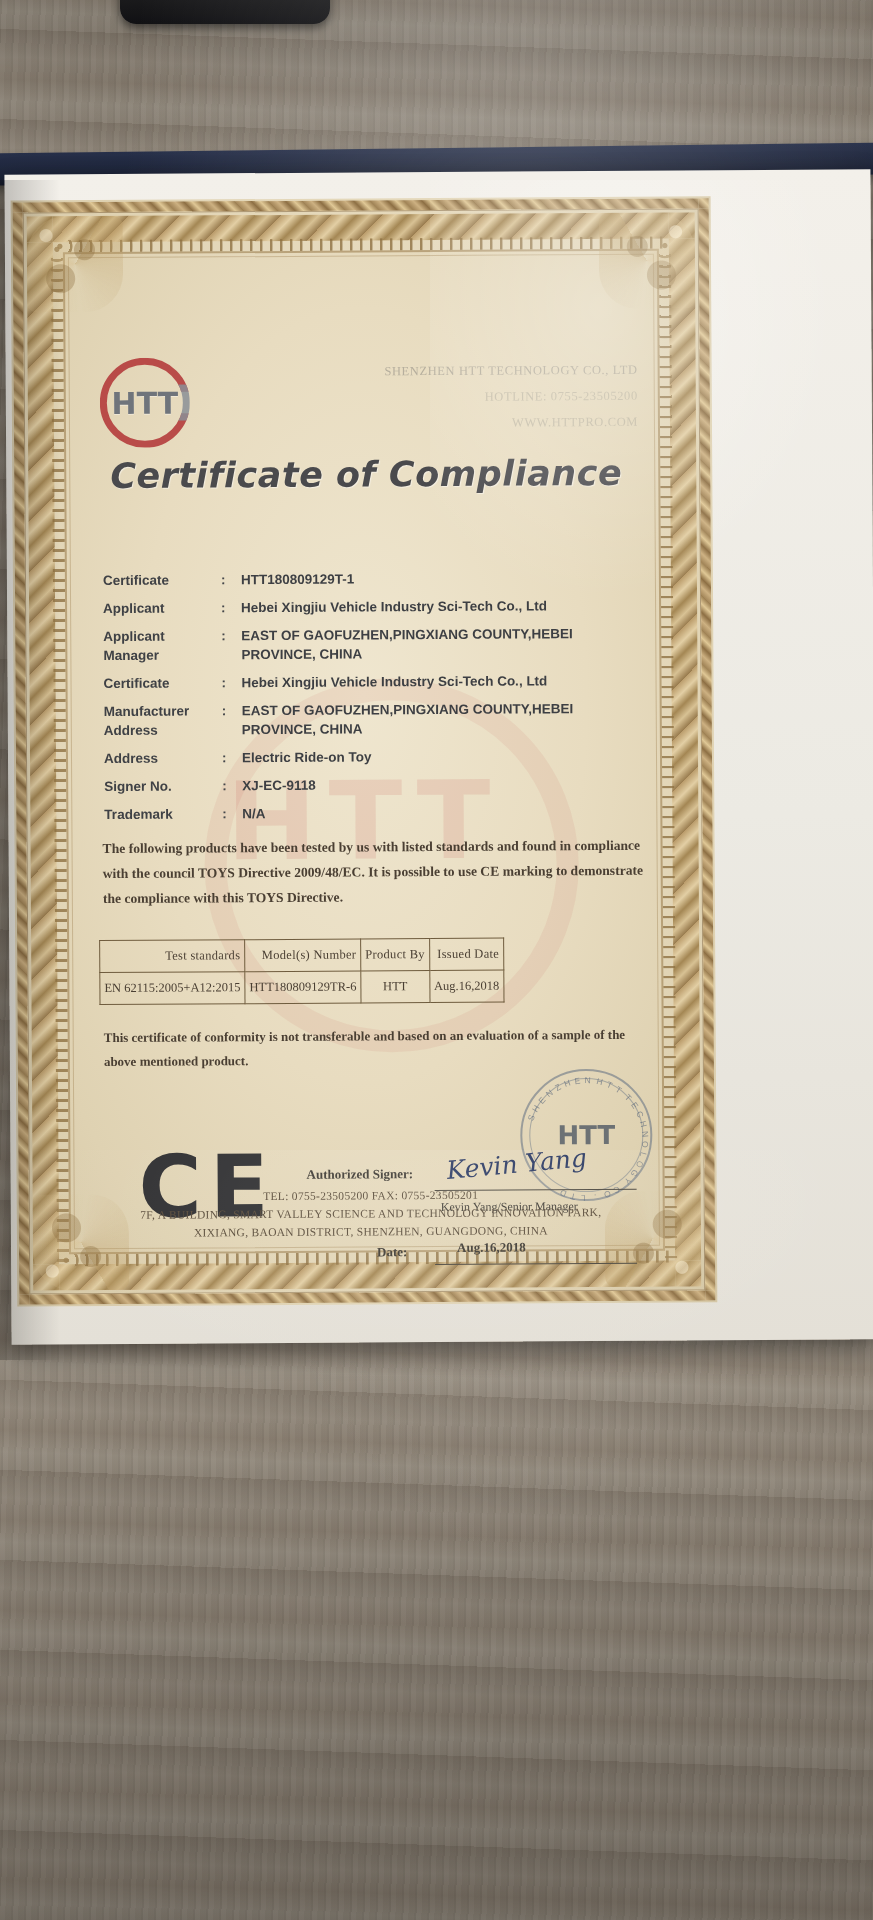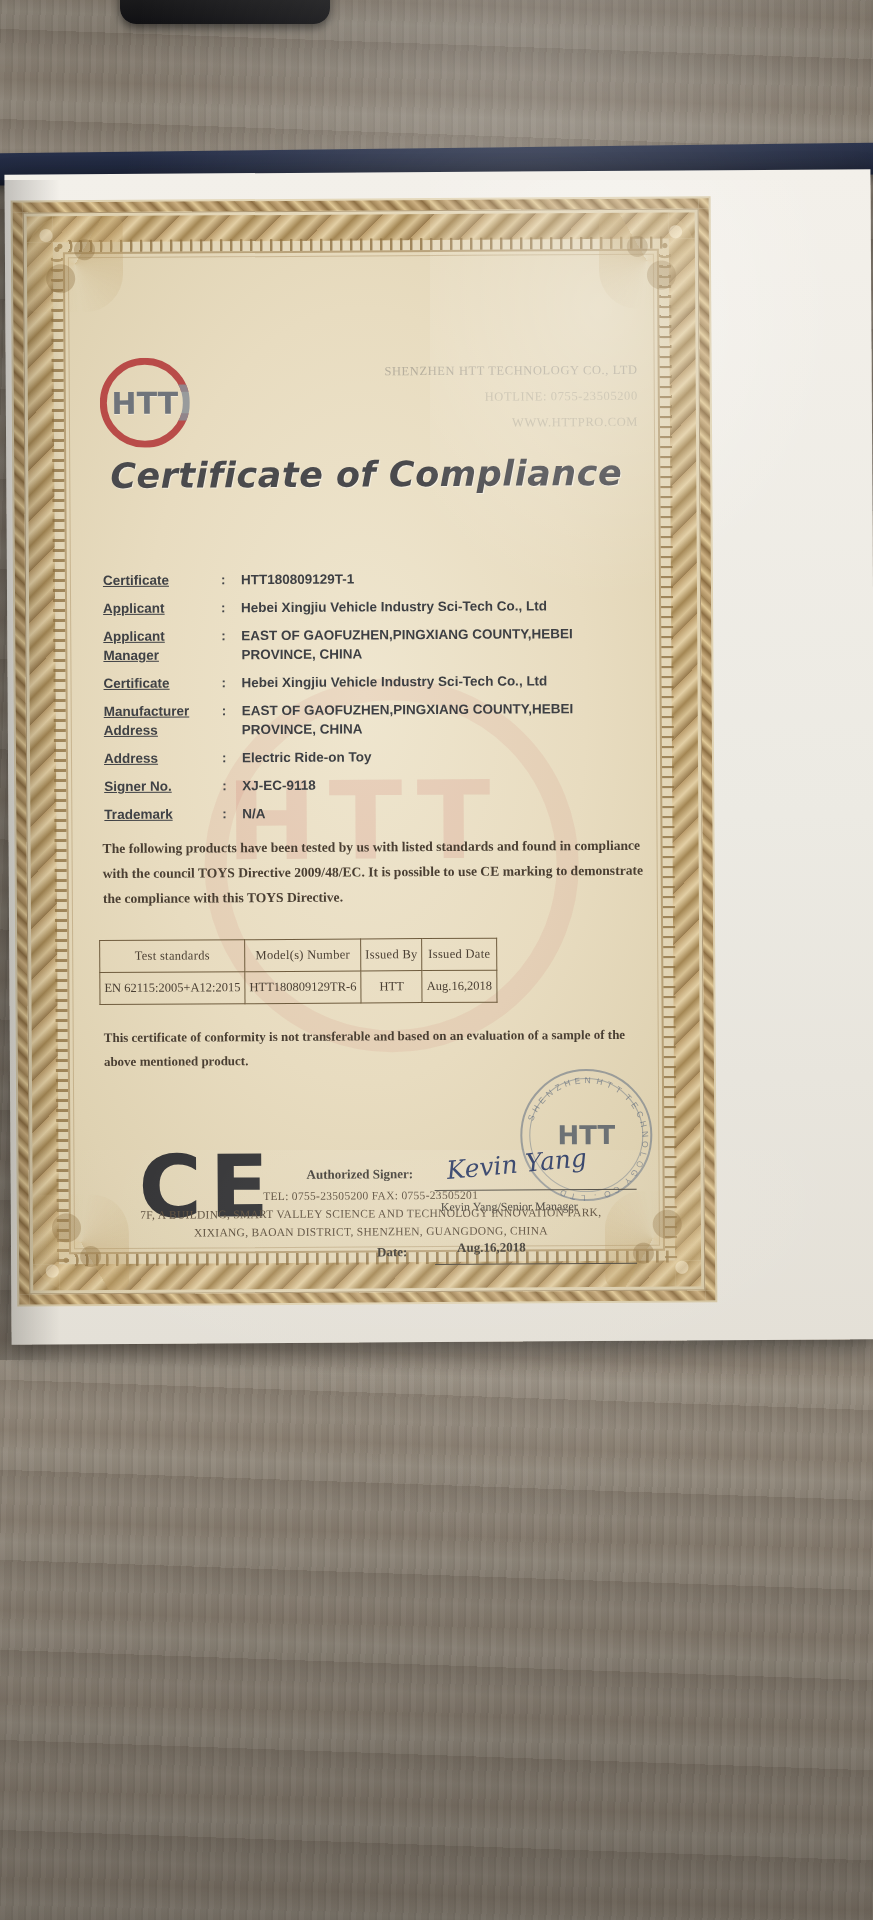--- a/index.html
+++ b/index.html
@@ -229,21 +229,21 @@
 
   
   #fields {
     position: absolute;
     left: 24px; top: 300px; right: 10px;
     font-size: 13.5px;
     color: #45474a;
   }
   #fields table { border-collapse: collapse; width: 100%; }
   #fields td { vertical-align: top; padding: 3px 0 6px 0; line-height: 19px; }
-  td.lbl { width: 118px; font-weight: bold; color: #3f4145; text-decoration: underline; }
+  td.lbl { width: 118px; font-weight: bold; color: #3f4145; }
   td.col { width: 20px; text-align: left; font-weight: bold; }
   td.val { font-weight: bold; color: #3d3f43; }
 
   
   #para {
     position: absolute;
     left: 22px; right: 6px; top: 568px;
     font-family: "Liberation Serif", serif;
     font-weight: bold;
     font-size: 13.6px;
@@ -259,21 +259,21 @@
     font-family: "Liberation Serif", serif;
     font-size: 12.5px;
     color: #4a3f33;
   }
   #std th, #std td {
     border: 1.5px solid #6f5c3e;
     padding: 8px 4px;
     text-align: center;
     font-weight: normal;
   }
-  #std th { font-weight: normal; letter-spacing: .3px; }
+  #std th { font-weight: normal; letter-spacing: .3px; text-align: right; }
 
   #note {
     position: absolute;
     left: 22px; right: 20px; top: 758px;
     font-family: "Liberation Serif", serif;
     font-weight: bold;
     font-size: 13px;
     line-height: 24px;
     color: #4a3f33;
   }
@@ -491,21 +491,21 @@
           </table>
       </div>
 
       <div id="para">The following products have been tested by us with listed standards and found in compliance with the council TOYS Directive 2009/48/EC. It is possible to use CE marking to demonstrate the compliance with this TOYS Directive.</div>
 
       <table id="std">
         <tbody>
             <tr>
           <th>Test standards</th>
           <th>Model(s) Number</th>
-          <th>Issued By</th>
+          <th>Product By</th>
           <th>Issued Date</th>
         </tr>
         <tr>
           <td>EN 62115:2005+A12:2015</td>
           <td>HTT180809129TR-6</td>
           <td>HTT</td>
           <td>Aug.16,2018</td>
         </tr>
       </tbody>
         </table>

